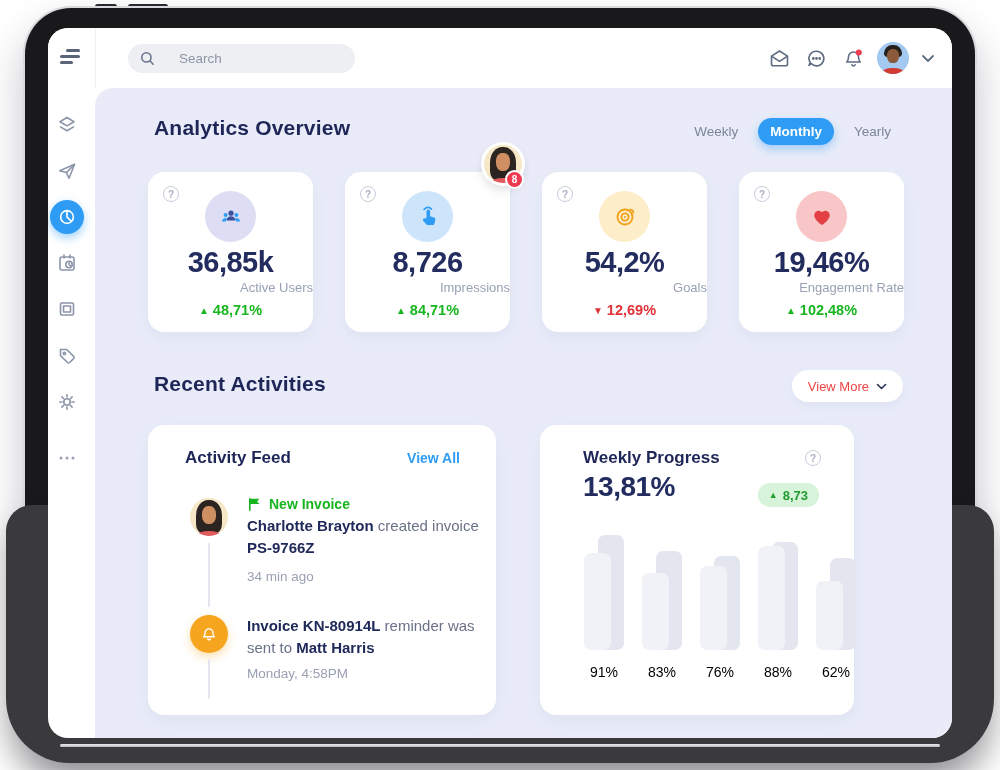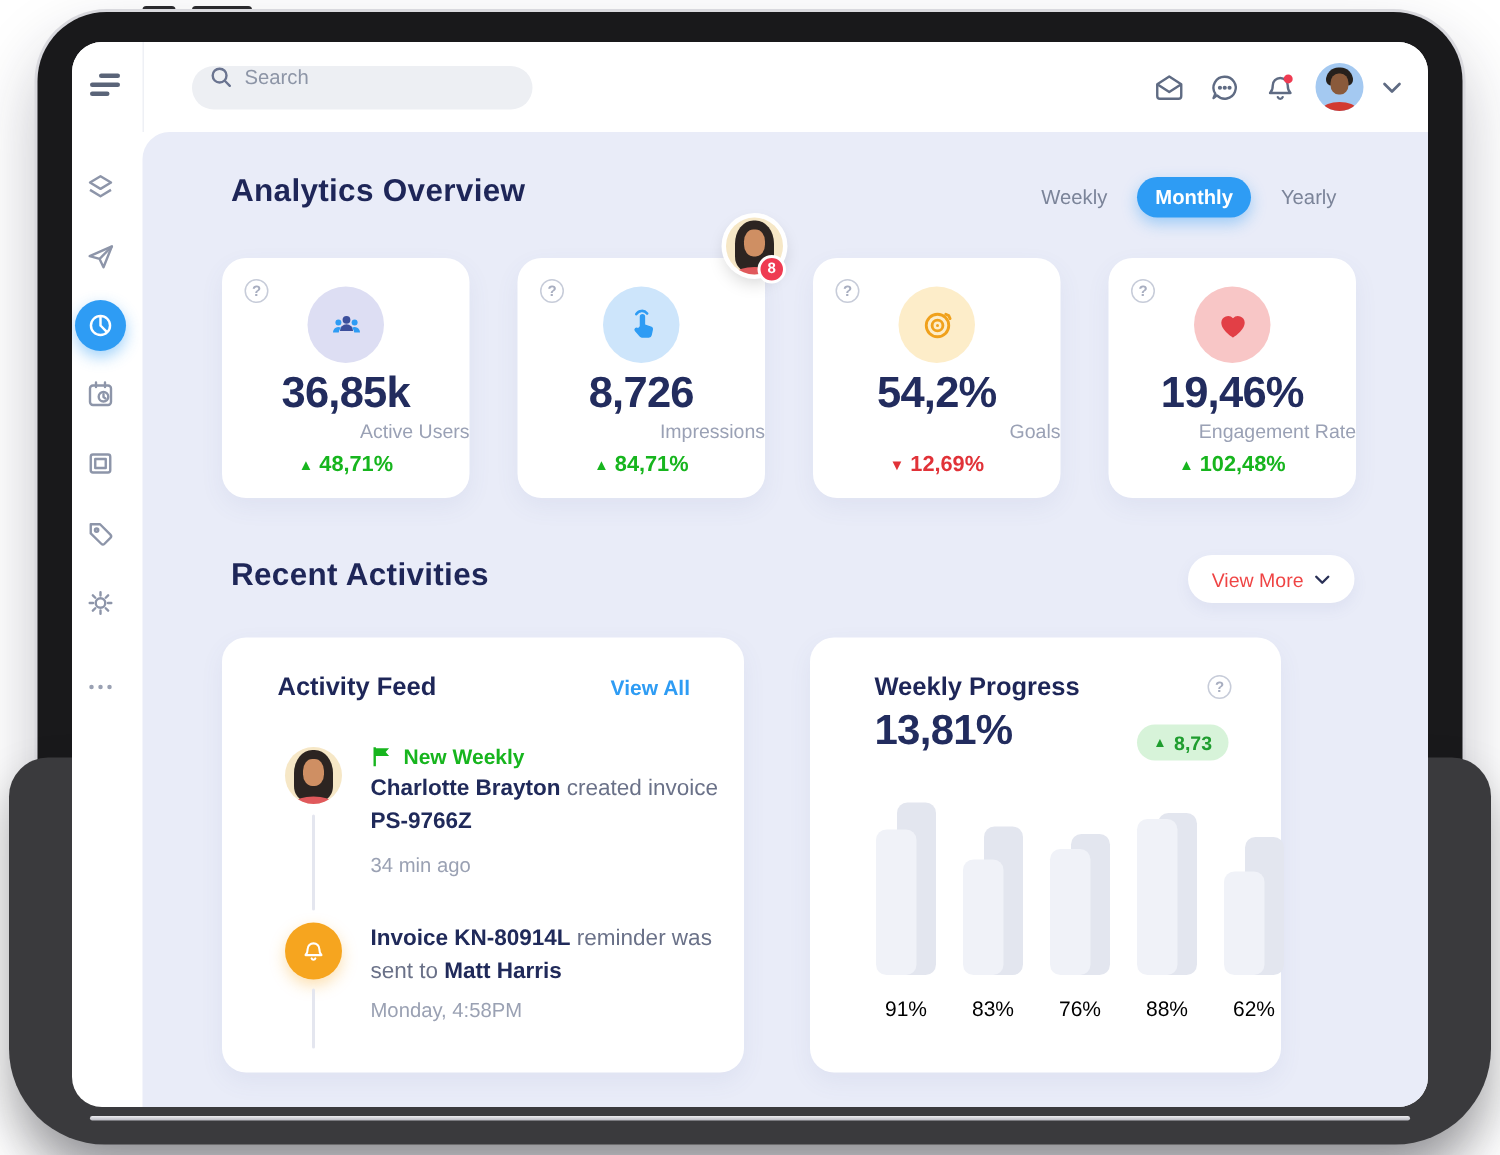--- a/index.html
+++ b/index.html
@@ -20,21 +20,21 @@
     background:#ffffff; border-radius:20px; overflow:hidden; z-index:5; }
 
   
   .topbar { position:absolute; left:0; top:0; width:904px; height:60px; background:#fff; }
   .hamburger { position:absolute; left:12px; top:21px; width:22px; height:16px; cursor:pointer; }
   .hamburger i { position:absolute; height:3px; border-radius:2px; background:#5a6478; display:block; }
   .hamburger i:nth-child(1){ left:6px; top:0; width:14px; }
   .hamburger i:nth-child(2){ left:0; top:6px; width:20px; }
   .hamburger i:nth-child(3){ left:0; top:12px; width:13px; }
   .search { position:absolute; left:80px; top:16px; width:227px; height:29px;
-    background:#edeff3; border-radius:15px; display:flex; align-items:flex-start; padding:0 12px; gap:8px; }
+    background:#edeff3; border-radius:15px; display:flex; align-items:center; padding:0 12px; gap:24px; }
   .search input { border:0; outline:0; background:transparent; font-size:13.5px; color:#55607a; width:170px;
     font-family:"Liberation Sans", sans-serif; }
   .search input::placeholder { color:#8d95a6; }
   .tb-icons { position:absolute; right:16px; top:0; height:60px; display:flex; align-items:center; gap:11px; }
   .tb-btn { width:26px; height:26px; display:flex; align-items:center; justify-content:center;
     background:none; border:0; cursor:pointer; position:relative; }
 
   
   .avatar { border-radius:50%; position:relative; overflow:hidden; flex:none; }
   .avatar .hair { position:absolute; background:#26201c; }
@@ -347,21 +347,21 @@
         <span class="hair"></span>
           <span class="face"></span>
           <span class="shirt"></span>
       </div>
       <div class="feed-line" style="top:118px;height:64px"></div>
 
       <div class="feed-badge">
         <svg width="14" height="15" viewBox="0 0 14 15" fill="#17b51e">
           <path d="M2 1.2h1.6v12.6H2zM3.6 1.8h8.8l-2.3 2.6 2.3 2.6H3.6z"></path>
           </svg>
-        <span>New Weekly</span>
+        <span>New Invoice</span>
       </div>
       <div class="feed-text" style="top:90px;width:245px">
         <b>Charlotte Brayton</b><span> created invoice </span><b>PS-9766Z</b>
       </div>
       <div class="feed-time" style="top:144px">34 min ago</div>
 
       <div class="feed-bell">
         <svg width="18" height="18" viewBox="0 0 23 23" fill="none" stroke="#ffffff" stroke-width="1.8" stroke-linejoin="round" stroke-linecap="round">
           <path d="M11.5 5a5 5 0 0 1 5 5c0 3 .9 4.2 1.8 5H4.7c.9-.8 1.8-2 1.8-5a5 5 0 0 1 5-5z"></path>
           <path d="M9.9 17.8a1.7 1.7 0 0 0 3.2 0"></path>

